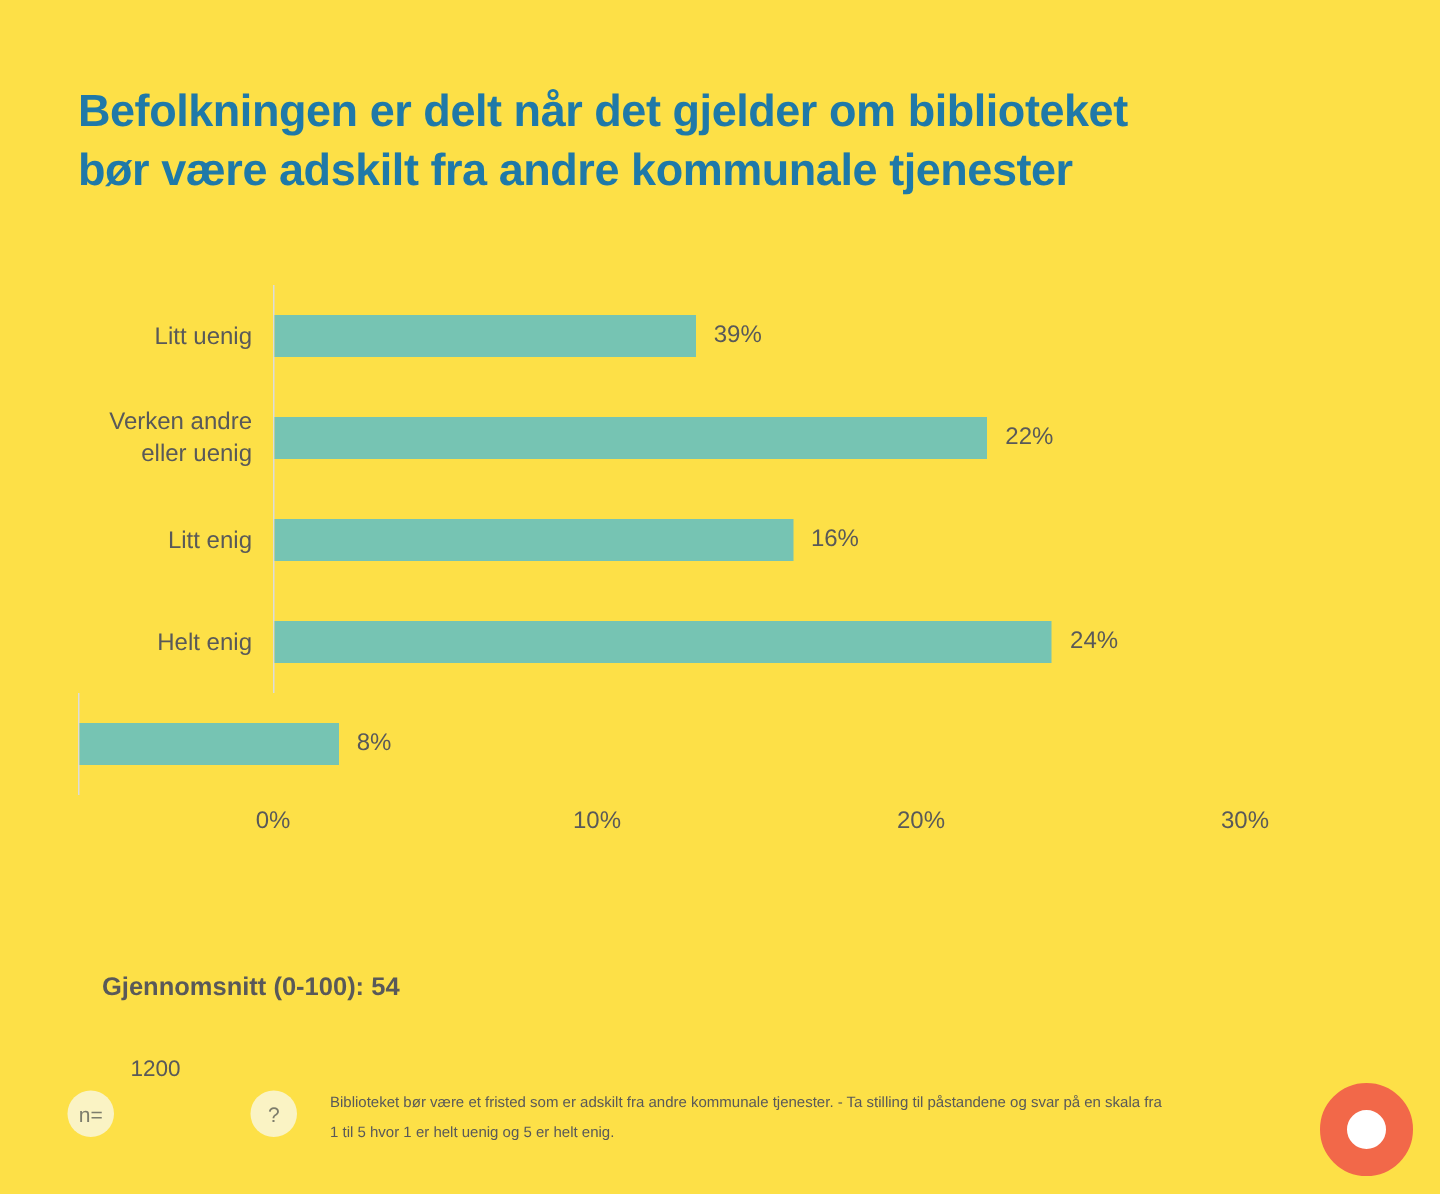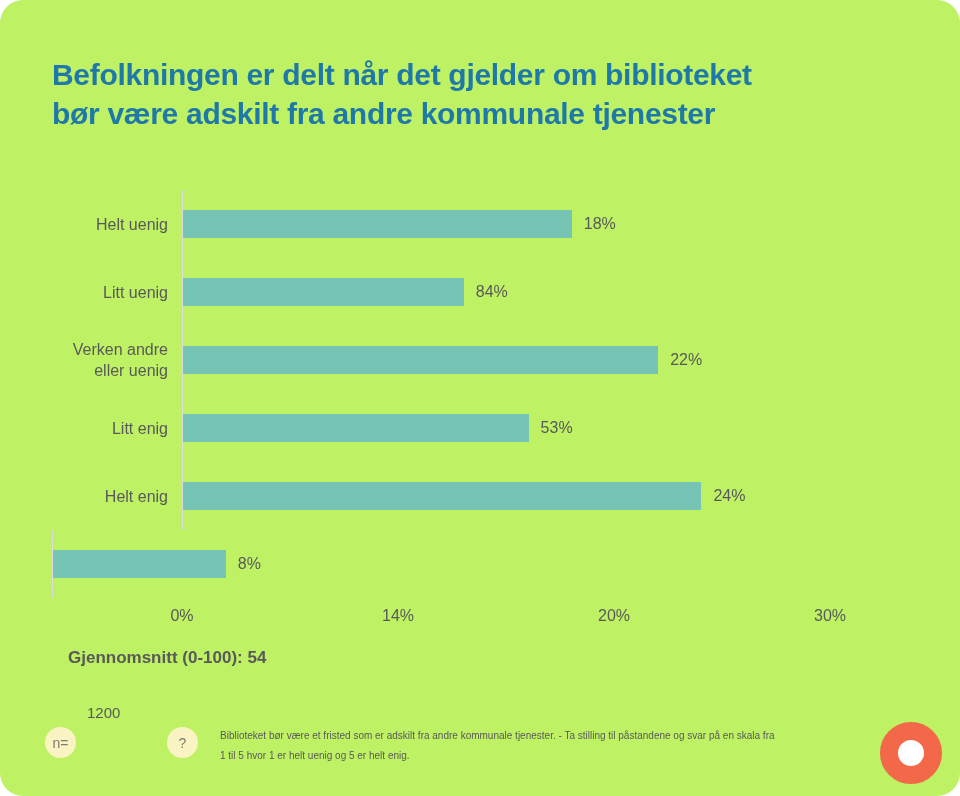--- a/index.html
+++ b/index.html
@@ -1,24 +1,23 @@
 <!DOCTYPE html>
 <html><head>
 <meta charset="utf-8">
 <style>
   * { margin: 0; padding: 0; box-sizing: border-box; }
   html, body { background: #ffffff; }
   #app {
     position: relative;
     width: 960px;
     height: 796px;
-    background: #bef264;
+    background: #fde047;
     font-family: "Liberation Sans", sans-serif;
     overflow: hidden;
-    border-radius: 23px;
   }
   .title {
     position: absolute;
     left: 52px;
     top: 55px;
     width: 870px;
     font-size: 30px;
     font-weight: bold;
     line-height: 39px;
     letter-spacing: -0.3px;
@@ -129,64 +128,57 @@
 <div id="app">
 
   <div class="title">
     <div>Befolkningen er delt når det gjelder om biblioteket</div>
     <div>bør være adskilt fra andre kommunale tjenester</div>
   </div>
 
   <div class="chart">
     <div>
         <div class="chart-row">
-          <div class="label-cell">Helt uenig</div>
-          <div class="bar-cell">
-            <div class="bar" style="width: 388.8px; background: rgb(118, 196, 179);"></div>
-            <span class="value-label">18%</span>
-          </div>
-        </div>
-        <div class="chart-row">
           <div class="label-cell">Litt uenig</div>
           <div class="bar-cell">
             <div class="bar" style="width: 280.8px; background: rgb(118, 196, 179);"></div>
-            <span class="value-label">84%</span>
+            <span class="value-label">39%</span>
           </div>
         </div>
         <div class="chart-row">
           <div class="label-cell">Verken andre eller uenig</div>
           <div class="bar-cell">
             <div class="bar" style="width: 475.2px; background: rgb(118, 196, 179);"></div>
             <span class="value-label">22%</span>
           </div>
         </div>
         <div class="chart-row">
           <div class="label-cell">Litt enig</div>
           <div class="bar-cell">
             <div class="bar" style="width: 345.6px; background: rgb(118, 196, 179);"></div>
-            <span class="value-label">53%</span>
+            <span class="value-label">16%</span>
           </div>
         </div>
         <div class="chart-row">
           <div class="label-cell">Helt enig</div>
           <div class="bar-cell">
             <div class="bar" style="width: 518.4px; background: rgb(118, 196, 179);"></div>
             <span class="value-label">24%</span>
           </div>
         </div>
         <div class="chart-row">
           <div class="bar-cell">
             <div class="bar" style="width: 172.8px; background: rgb(118, 196, 179);"></div>
             <span class="value-label">8%</span>
           </div>
         </div>
       </div>
     <div class="axis-row">
         <span class="x-tick" style="left: 0px;">0%</span>
-        <span class="x-tick" style="left: 216px;">14%</span>
+        <span class="x-tick" style="left: 216px;">10%</span>
         <span class="x-tick" style="left: 432px;">20%</span>
         <span class="x-tick" style="left: 648px;">30%</span>
       </div>
   </div>
 
   <div class="summary">Gjennomsnitt (0-100): 54</div>
 
   <div class="badge n-badge">n=</div>
   <div class="n-value">1200</div>
   <div class="badge help-badge">?</div>

